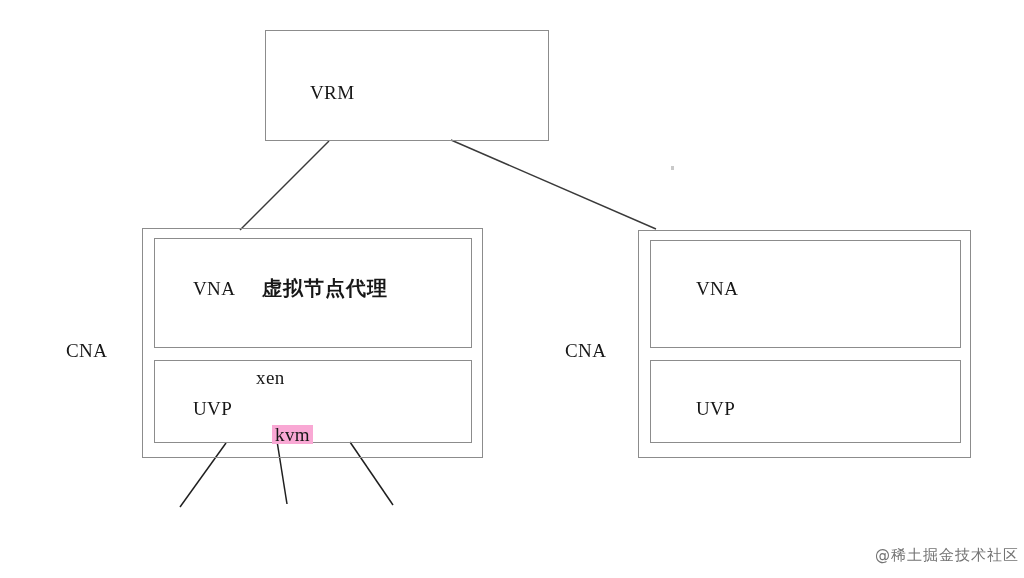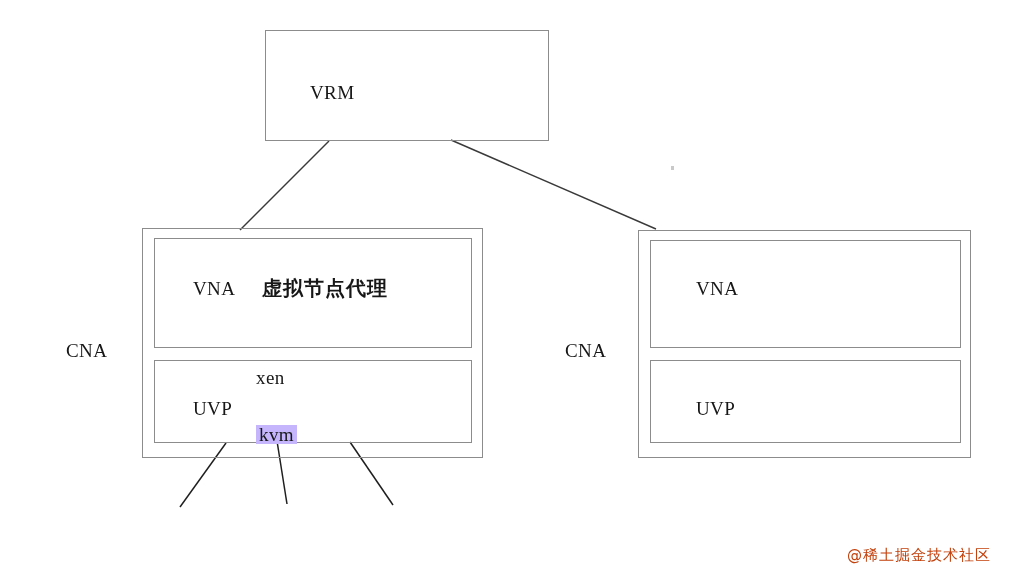--- a/index.html
+++ b/index.html
@@ -49,23 +49,24 @@
     left: 0;
     top: 0;
     width: 1024px;
     height: 578px;
     pointer-events: none;
   }
   .watermark {
     position: absolute;
     font-family: "DejaVu Sans", "Liberation Sans", sans-serif;
     font-size: 15px;
-    color: #c2410c;
+    color: #737373;
     letter-spacing: 1px;
     white-space: nowrap;
+    margin-left: 28px;
   }
   .speck {
     position: absolute;
     width: 3px;
     height: 4px;
     background: #c9c9c9;
   }
 </style>
 </head>
 <body>
@@ -87,21 +88,21 @@
 
   <div class="box" style="left:142px; top:228px; width:341px; height:230px;"></div>
 
   <div class="box" style="left:154px; top:238px; width:318px; height:110px;"></div>
   <div class="label lat" style="left:193px; top:279px;">VNA</div>
   <div class="label cjk" style="left:262px; top:278px;">虚拟节点代理</div>
 
   <div class="box" style="left:154px; top:360px; width:318px; height:83px;"></div>
   <div class="label lat" style="left:256px; top:368px;">xen</div>
   <div class="label lat" style="left:193px; top:399px;">UVP</div>
-  <div class="label lat" style="left:256px; top:425px; background:#c4b5fd; padding:0 3px;">kvm</div>
+  <div class="label lat" style="left:272px; top:425px; background:#f9a8d4; padding:0 3px;">kvm</div>
 
   <div class="label lat" style="left:565px; top:341px;">CNA</div>
 
   <div class="box" style="left:638px; top:230px; width:333px; height:228px;"></div>
 
   <div class="box" style="left:650px; top:240px; width:311px; height:108px;"></div>
   <div class="label lat" style="left:696px; top:279px;">VNA</div>
 
   <div class="box" style="left:650px; top:360px; width:311px; height:83px;"></div>
   <div class="label lat" style="left:696px; top:399px;">UVP</div>

